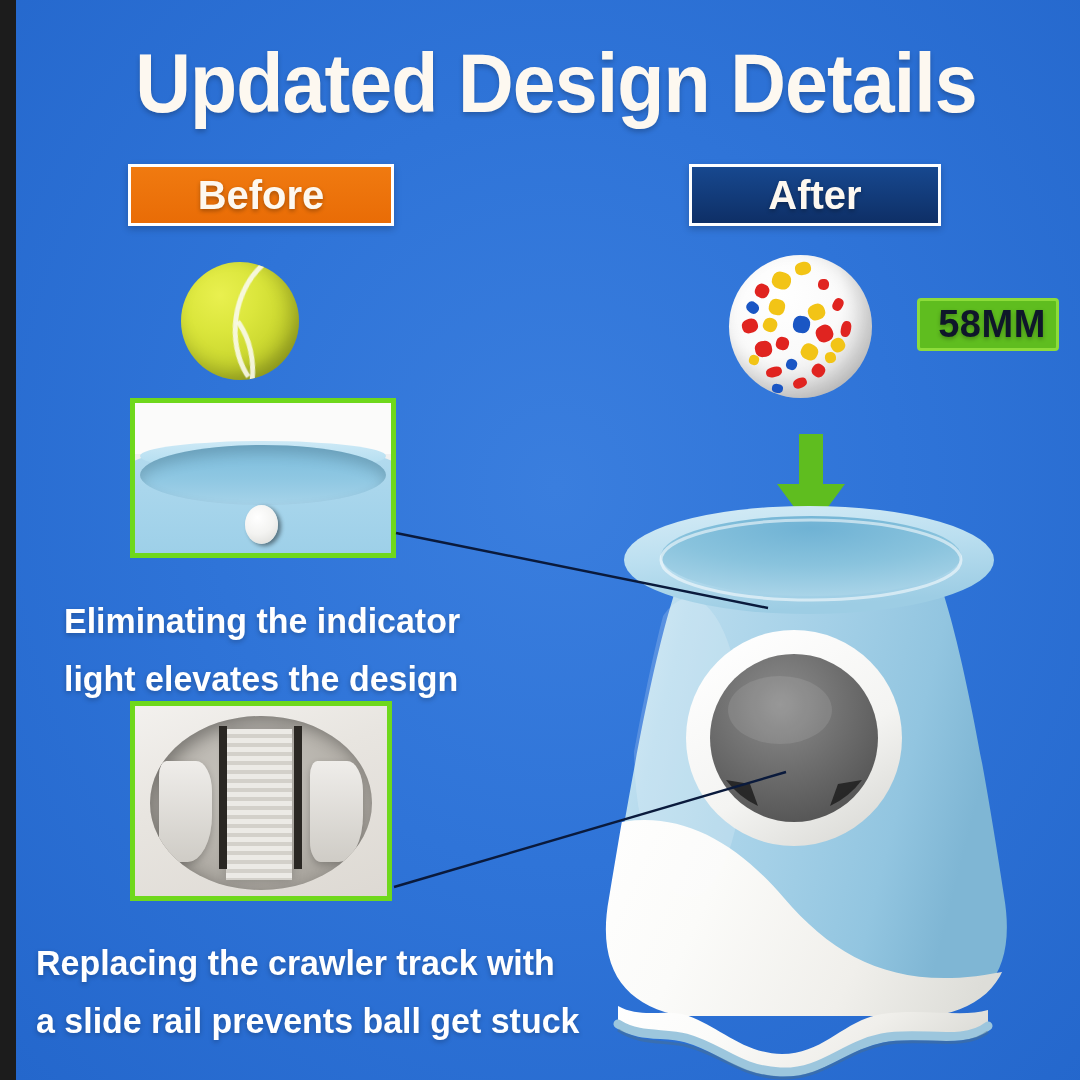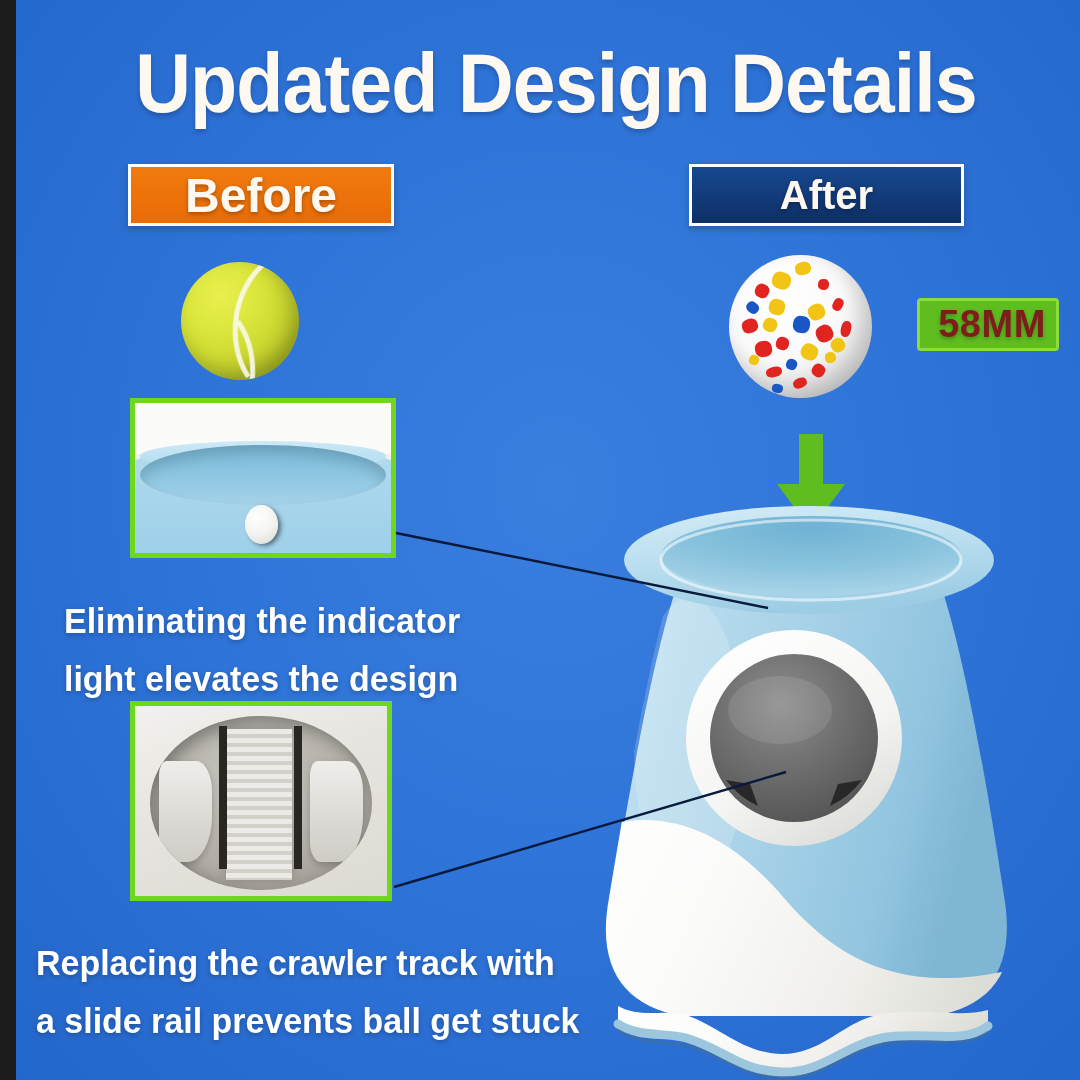--- a/index.html
+++ b/index.html
@@ -45,25 +45,25 @@
     box-sizing: border-box;
     font-weight: bold;
     color: #fdf8f0;
     text-shadow: 0 2px 4px rgba(0,0,0,0.3);
     box-shadow: 0 3px 7px rgba(0,0,0,0.22);
   }
   #badge-before {
     left: 112px; top: 164px;
     width: 266px; height: 62px;
     background: linear-gradient(#f07a10, #e96c06);
-    font-size: 48px;
+    font-size: 40px;
   }
   #badge-after {
     left: 673px; top: 164px;
-    width: 275px; height: 62px;
+    width: 252px; height: 62px;
     background: linear-gradient(#17488f, #0e2f66);
     font-size: 40px;
   }
 
   
   #label-50 {
     position: absolute;
     left: 283px; top: 296px;
     font-size: 45px;
     font-weight: bold;
@@ -75,21 +75,21 @@
     position: absolute;
     left: 901px; top: 298px;
     width: 142px; height: 53px;
     display: flex; align-items: center; justify-content: center;
     background: #5fbd1f;
     border: 3px solid #8ddc3a;
     border-radius: 4px;
     box-sizing: border-box;
     font-size: 38px;
     font-weight: bold;
-    color: #7f1d1d;
+    color: #0f172a;
     text-shadow: 0 2px 4px rgba(0,0,0,0.28);
     letter-spacing: 0.5px;
     padding-left: 8px;
   }
 
   
   #tennis-ball {
     position: absolute;
     left: 165px; top: 262px;
     width: 118px; height: 118px;

